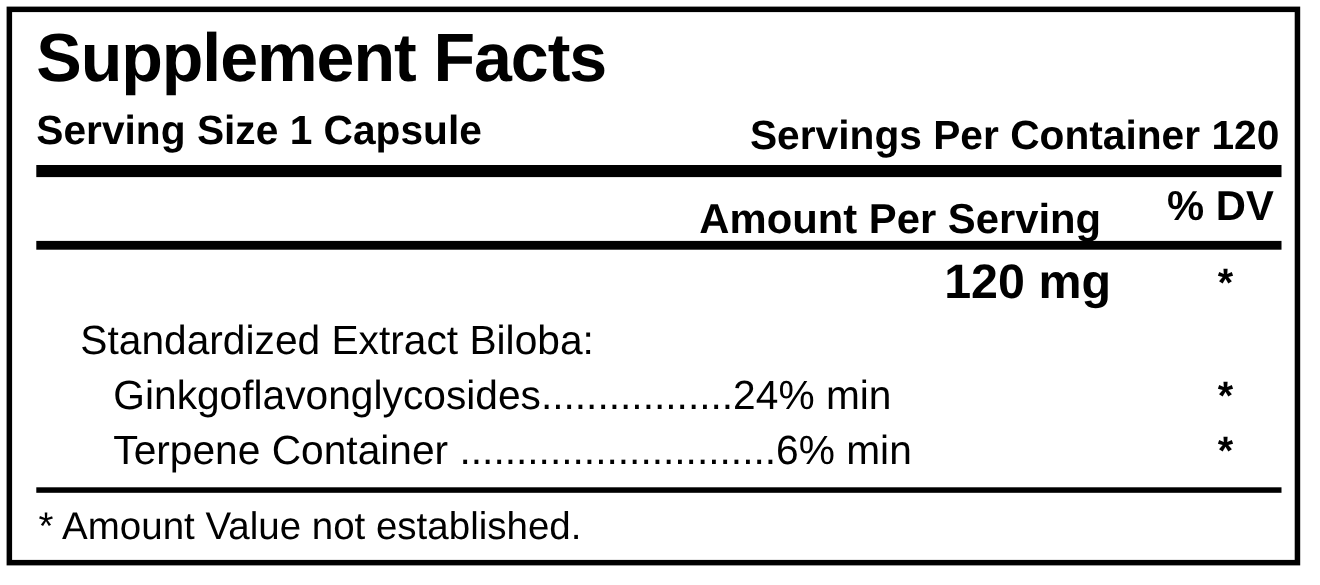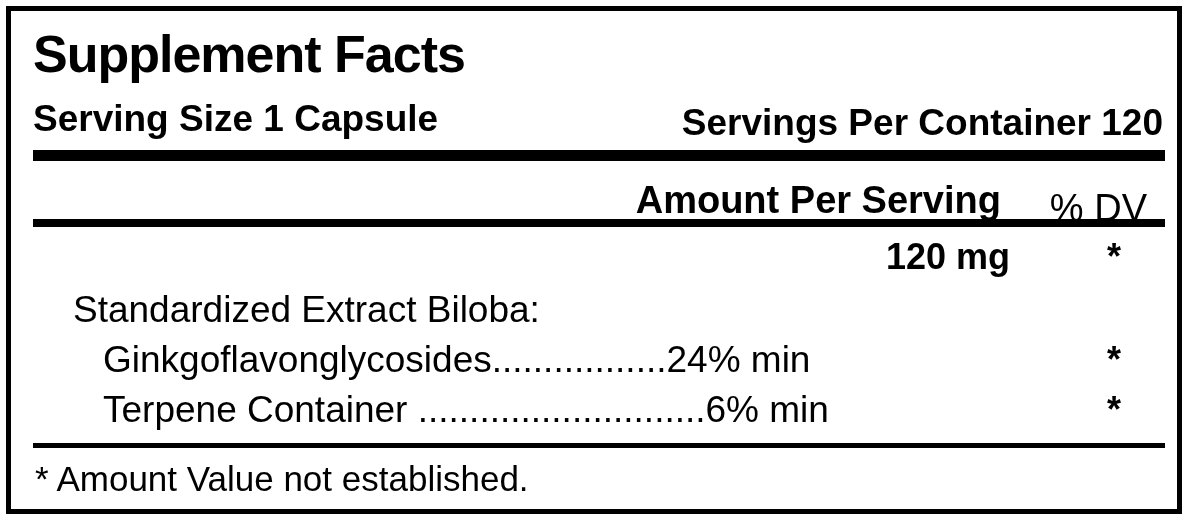--- a/index.html
+++ b/index.html
@@ -28,21 +28,21 @@
 
   .inner {
     position: absolute;
     left: 22px;
     top: 8px;
     right: 12px;
     bottom: 6px;
   }
 
   .title {
-    font-size: 52px;
+    font-size: 62px;
     font-weight: bold;
     letter-spacing: -1px;
     line-height: 70px;
     margin: 0;
     white-space: nowrap;
   }
 
   .serving-row {
     position: relative;
     height: 46px;
@@ -91,48 +91,47 @@
     position: absolute;
     right: 164px;
     top: 12px;
     font-size: 38px;
     font-weight: bold;
     line-height: 46px;
     white-space: nowrap;
   }
   .dv-label {
     position: absolute;
-    right: 18px;
+    right: 7px;
     top: 0;
     font-size: 38px;
-    font-weight: normal;
+    font-weight: bold;
     line-height: 46px;
     white-space: nowrap;
-    margin-top: 20px;
   }
 
   .main-row {
     position: relative;
     height: 52px;
     margin-top: 6px;
   }
   .main-name {
     position: absolute;
     left: 6px;
     top: 0;
     font-size: 36px;
     font-weight: bold;
     line-height: 48px;
     white-space: nowrap;
   }
   .main-amount {
     position: absolute;
     right: 155px;
     top: 0;
-    font-size: 36px;
+    font-size: 44px;
     font-weight: bold;
     line-height: 48px;
     white-space: nowrap;
   }
   .main-dv {
     position: absolute;
     right: 44px;
     top: 0;
     font-size: 36px;
     font-weight: bold;

